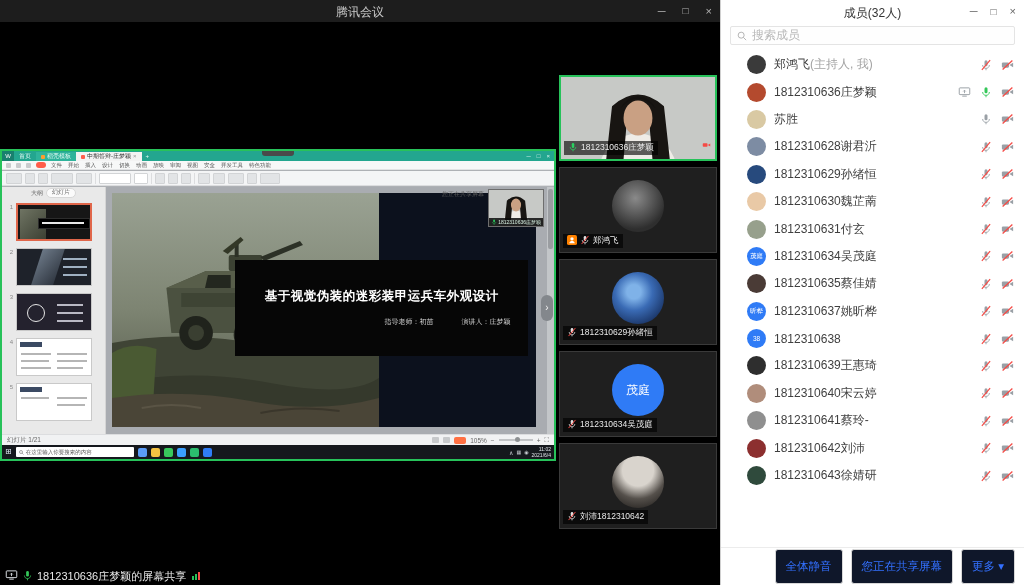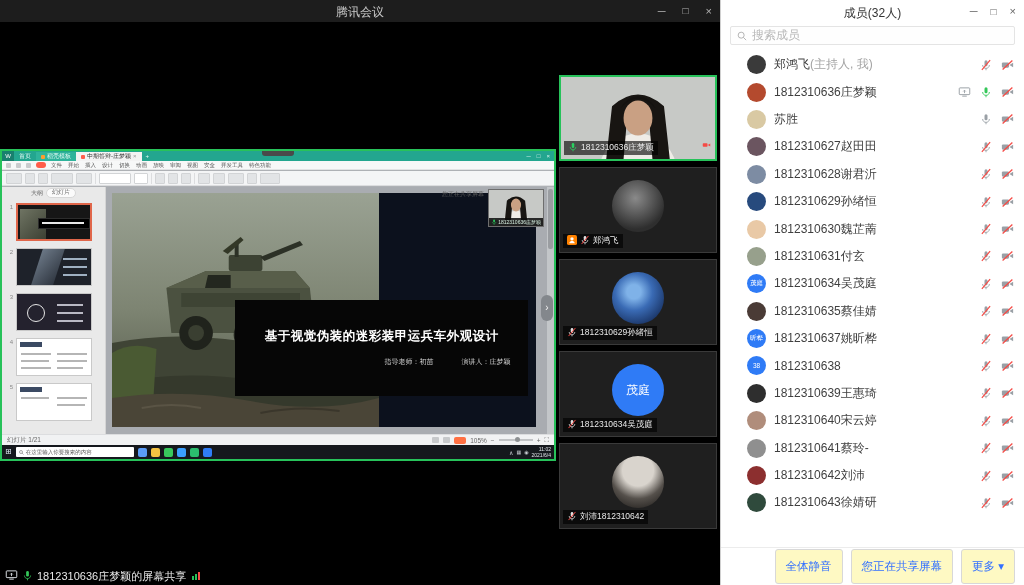--- a/index.html
+++ b/index.html
@@ -51,21 +51,21 @@
   .mini.t3{background:#24222e;}
   .mini.t3 .circ{position:absolute;left:10px;top:10px;width:16px;height:16px;border:1.5px solid #e6e6e6;border-radius:50%;}
   .mini.t3 .ln{position:absolute;left:40px;width:26px;height:1.5px;background:#b9b9c4;}
   .mini.white .ln{position:absolute;height:1.5px;background:#b5b5b5;}
   .mini .hdr{position:absolute;left:3px;top:3px;width:22px;height:5px;background:#3b4a63;}
   
   .wps-canvas{flex:1;background:#a9acb1;position:relative;overflow:hidden;}
   .slide{position:absolute;left:6px;top:6px;width:424px;height:234px;background:#0c111d;overflow:hidden;}
   .slide-photo{position:absolute;left:0;top:0;width:63%;height:100%;}
   .slide-photo svg{width:100%;height:100%;display:block;}
-  .slide-titlebox{position:absolute;left:29%;right:1.8%;top:28.5%;height:41%;background:#060606;display:flex;flex-direction:column;justify-content:center;align-items:center;margin-top:40px;}
+  .slide-titlebox{position:absolute;left:29%;right:1.8%;top:28.5%;height:41%;background:#060606;display:flex;flex-direction:column;justify-content:center;align-items:center;}
   .slide-title{font-size:12.5px;font-weight:bold;color:#ffffff;letter-spacing:0.5px;white-space:nowrap;}
   .slide-sub{margin-top:12px;display:flex;gap:28px;font-size:7px;color:#d3d3d3;align-self:flex-end;padding-right:18px;}
   .v-scroll{position:absolute;right:0;top:0;bottom:0;width:7px;background:#c3c6c9;}
   .v-scroll .vth{position:absolute;top:2px;left:1px;width:5px;height:60px;background:#9a9da1;border-radius:2px;}
   .next-btn{position:absolute;right:1px;top:108px;width:12px;height:26px;background:#83878c;border-radius:7px;color:#f2f2f2;font-size:10px;line-height:25px;text-align:center;}
   .share-banner{position:absolute;right:70px;top:3px;font-size:6px;color:#5a5a5a;}
   .presenter-overlay{position:absolute;right:10px;top:2px;width:56px;height:38px;background:#9c9c9c;border:1px solid #6e6e6e;box-sizing:border-box;}
   .presenter-overlay svg{width:100%;height:30px;display:block;}
   .ov-label{position:absolute;left:0;right:0;bottom:0;height:8px;background:rgba(12,12,12,.85);color:#d6efe0;font-size:5px;display:flex;align-items:center;gap:1px;padding:0 2px;white-space:nowrap;overflow:hidden;}
   
@@ -104,21 +104,21 @@
   .search-wrap{margin:4px 9px 6px 9px;height:19px;border:1px solid #e4e4e4;background:#fefefe;border-radius:2px;display:flex;align-items:center;gap:5px;padding:0 6px;box-sizing:border-box;}
   .search-ph{font-size:12px;color:#b8b8b8;}
   #member-list{position:absolute;left:0;right:0;top:51px;bottom:42px;overflow:hidden;margin-left:16px;}
   .m-row{height:27.4px;display:flex;align-items:center;padding:0 10px;box-sizing:border-box;}
   .m-avatar{width:19px;height:19px;border-radius:50%;flex:none;display:flex;align-items:center;justify-content:center;color:#fff;font-size:6.5px;overflow:hidden;}
   .m-name{margin-left:8px;font-size:12px;color:#3f3f3f;white-space:nowrap;}
   .m-suffix{color:#a3a3a3;}
   .m-icons{margin-left:auto;display:flex;gap:9px;align-items:center;}
   .m-icons .icon{display:flex;align-items:center;}
   .panel-footer{position:absolute;left:0;right:0;bottom:0;height:38px;background:#fff;border-top:1px solid #ececec;display:flex;align-items:center;justify-content:flex-end;gap:8px;padding-right:9px;box-sizing:border-box;}
-  .f-btn{border:1px solid #d8d8d8;border-radius:3px;background:#fef9c3;color:#3370ff;font-size:11.5px;padding:9px 10px;cursor:default;white-space:nowrap;}
+  .f-btn{border:1px solid #d8d8d8;border-radius:3px;background:#0f172a;color:#3370ff;font-size:11.5px;padding:9px 10px;cursor:default;white-space:nowrap;}
   
   .main-status{position:absolute;left:5px;top:568px;height:16px;display:flex;align-items:center;gap:4px;color:#e9e9e9;font-size:11px;}
   .sig{display:flex;align-items:flex-end;gap:1px;margin-left:2px;}
   .sig i{width:2px;background:#27c25a;display:block;}
   .sig i.r{background:#f54a45;}
 </style>
 </head>
 <body>
 
 <div id="root">
@@ -543,42 +543,20 @@
       <span class="icon">
               <svg width="13" height="12" viewBox="0 0 17 16">
                 <rect x="1" y="4.5" width="9.5" height="7" rx="1.5" fill="#9aa0a6"></rect>
                 <path d="M11 8l5-3v6l-5-3z" fill="#9aa0a6"></path>
                 <line x1="2" y1="14" x2="15" y2="2" stroke="#f54a45" stroke-width="1.6"></line>
               </svg>
             </span>
     </div>
   </div>
   <div class="m-row">
-    <div class="m-avatar" style="background:#6b5560"></div>
-    <div class="m-name">1812310627赵田田</div>
-    <div class="m-icons">
-
-      <span class="icon">
-              <svg width="12" height="12" viewBox="0 0 16 16">
-                <rect x="6" y="1.5" width="4" height="8" rx="2" fill="#9aa0a6"></rect>
-                <path d="M3.5 8c0 2.5 2 4.5 4.5 4.5S12.5 10.5 12.5 8" fill="none" stroke="#9aa0a6" stroke-width="1.2"></path>
-                <line x1="8" y1="12.5" x2="8" y2="15" stroke="#9aa0a6" stroke-width="1.2"></line>
-                <line x1="2.5" y1="14.5" x2="13.5" y2="1.5" stroke="#f54a45" stroke-width="1.6"></line>
-              </svg>
-            </span>
-      <span class="icon">
-              <svg width="13" height="12" viewBox="0 0 17 16">
-                <rect x="1" y="4.5" width="9.5" height="7" rx="1.5" fill="#9aa0a6"></rect>
-                <path d="M11 8l5-3v6l-5-3z" fill="#9aa0a6"></path>
-                <line x1="2" y1="14" x2="15" y2="2" stroke="#f54a45" stroke-width="1.6"></line>
-              </svg>
-            </span>
-    </div>
-  </div>
-  <div class="m-row">
     <div class="m-avatar" style="background:#7d8ca3"></div>
     <div class="m-name">1812310628谢君沂</div>
     <div class="m-icons">
 
       <span class="icon">
               <svg width="12" height="12" viewBox="0 0 16 16">
                 <rect x="6" y="1.5" width="4" height="8" rx="2" fill="#9aa0a6"></rect>
                 <path d="M3.5 8c0 2.5 2 4.5 4.5 4.5S12.5 10.5 12.5 8" fill="none" stroke="#9aa0a6" stroke-width="1.2"></path>
                 <line x1="8" y1="12.5" x2="8" y2="15" stroke="#9aa0a6" stroke-width="1.2"></line>
                 <line x1="2.5" y1="14.5" x2="13.5" y2="1.5" stroke="#f54a45" stroke-width="1.6"></line>

